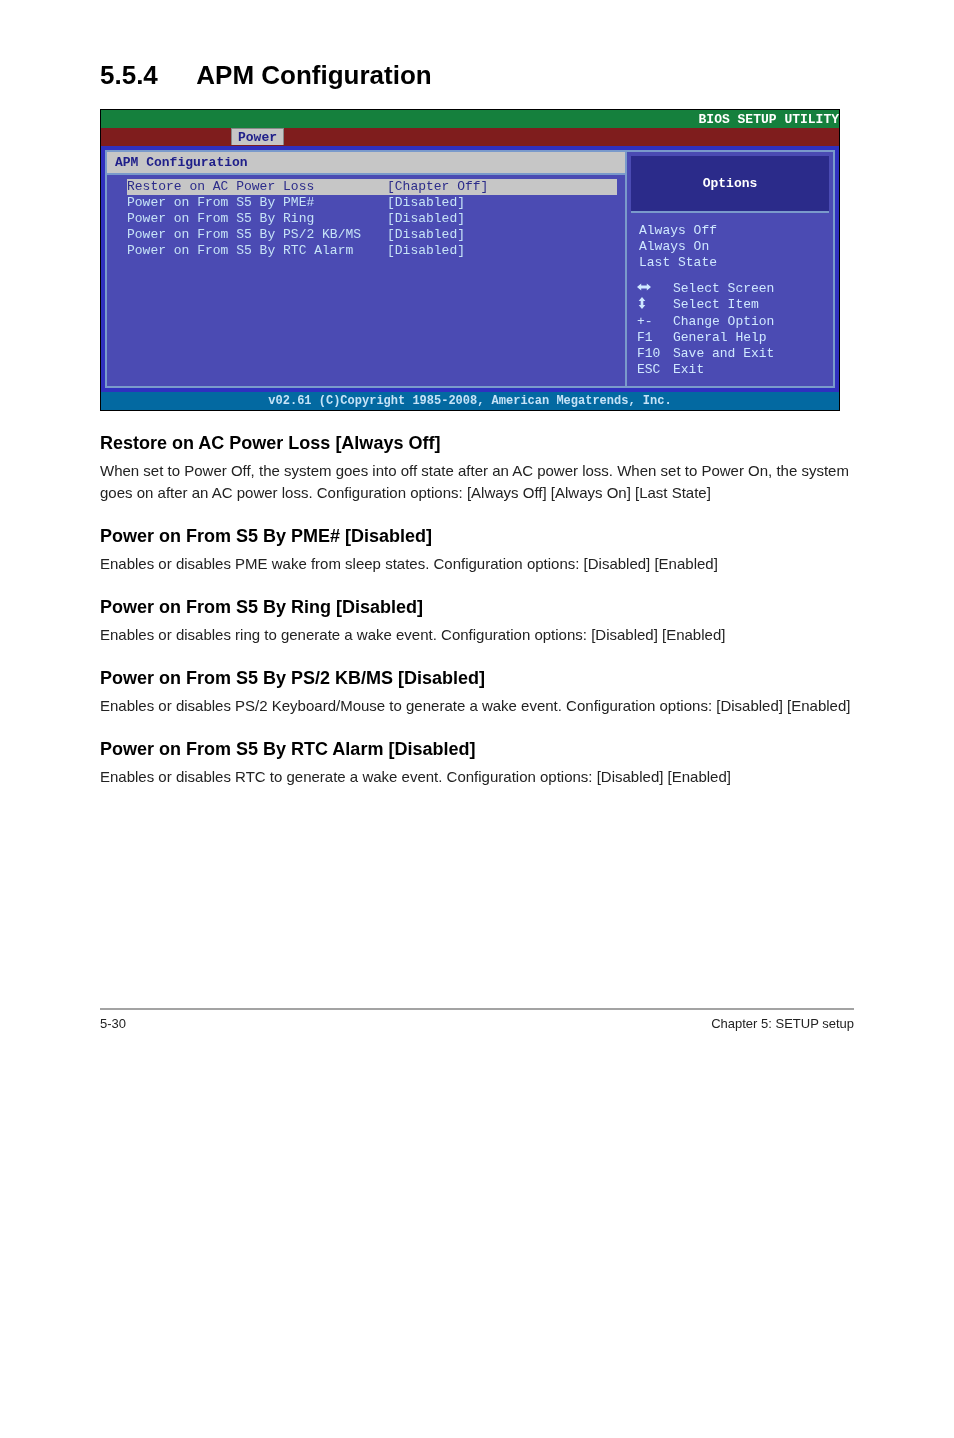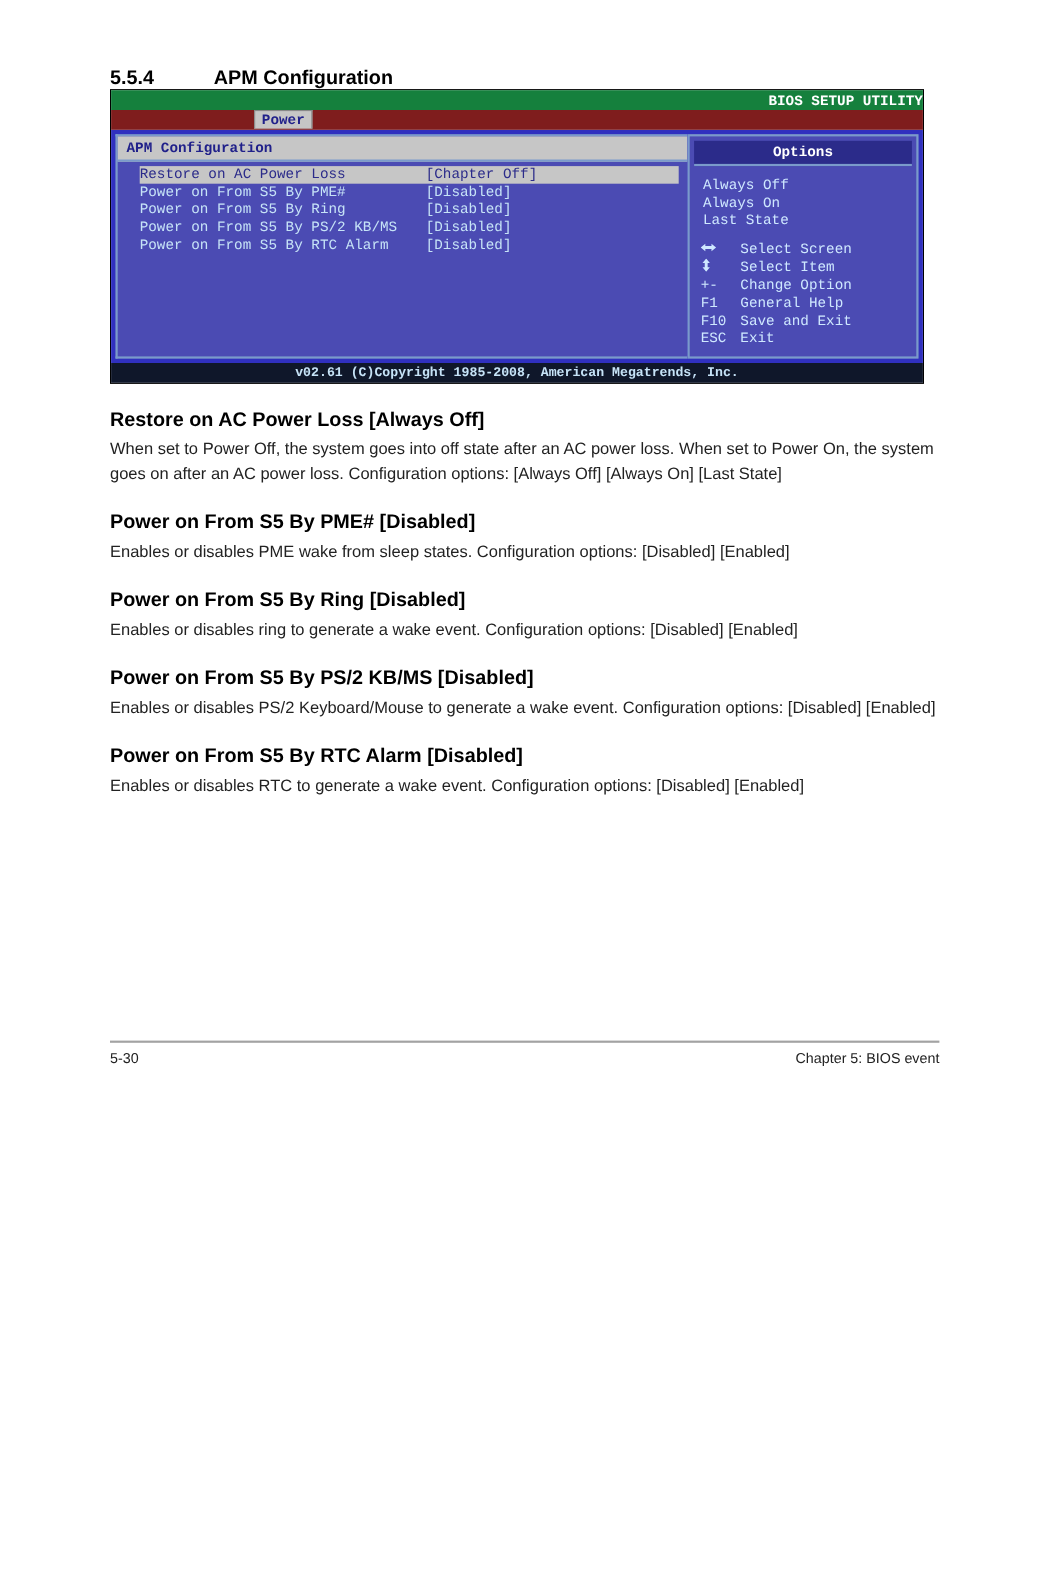--- a/index.html
+++ b/index.html
@@ -4,22 +4,23 @@
 <style>
   * { box-sizing: border-box; margin: 0; padding: 0; }
   body {
     background: #ffffff;
     font-family: Arial, Helvetica, sans-serif;
     color: #000;
     width: 954px;
     padding: 60px 100px 40px 100px;
   }
   .section-num-title {
-    font-size: 18px;
-    font-weight: bold;
+    font-size: 26px;
+    font-weight: bold;
+    margin-bottom: 18px;
   }
   .section-num-title .num { display: inline-block; width: 90px; }
   .bios-box {
     width: 740px;
     margin: 0 0 22px 0;
     font-family: "Courier New", monospace;
     font-size: 13px;
     border: 1px solid #000;
   }
   .bios-title {
@@ -82,40 +83,40 @@
     background: #4b4bb3;
     padding: 0;
     display: flex;
     flex-direction: column;
   }
   .bios-right-header {
     background: #2b2b8a;
     color: #ffffff;
     font-weight: bold;
     text-align: center;
-    padding: 3px 0;
+    padding: 20px 0;
     border-bottom: 2px solid #7a9acb;
     margin: 4px;
   }
   .bios-options {
     color: #cfe8ff;
     padding: 6px 12px 4px 12px;
     line-height: 16px;
     flex: 0 0 auto;
   }
   .bios-help {
     margin-top: auto;
     color: #cfe8ff;
     padding: 6px 10px 8px 10px;
     line-height: 16px;
   }
   .bios-help-row { display: flex; }
   .bios-help-row .k { flex: 0 0 36px; }
   .bios-footer {
-    background: #0f172a;
+    background: #0369a1;
     color: #c6e3f7;
     text-align: center;
     font-weight: bold;
     padding: 2px 0;
     font-size: 12px;
   }
   .subhead {
     font-size: 18px;
     font-weight: bold;
     margin-top: 22px;
@@ -232,14 +233,14 @@
 <div class="bodytext">Enables or disables ring to generate a wake event. Configuration options: [Disabled] [Enabled]</div>
 
 <div class="subhead">Power on From S5 By PS/2 KB/MS [Disabled]</div>
 <div class="bodytext">Enables or disables PS/2 Keyboard/Mouse to generate a wake event. Configuration options: [Disabled] [Enabled]</div>
 
 <div class="subhead">Power on From S5 By RTC Alarm [Disabled]</div>
 <div class="bodytext">Enables or disables RTC to generate a wake event. Configuration options: [Disabled] [Enabled]</div>
 
 <div class="page-footer">
   <span>5-30</span>
-  <span>Chapter 5: BIOS event</span>
+  <span>Chapter 5: SETUP setup</span>
 </div>
 
 </body></html>

